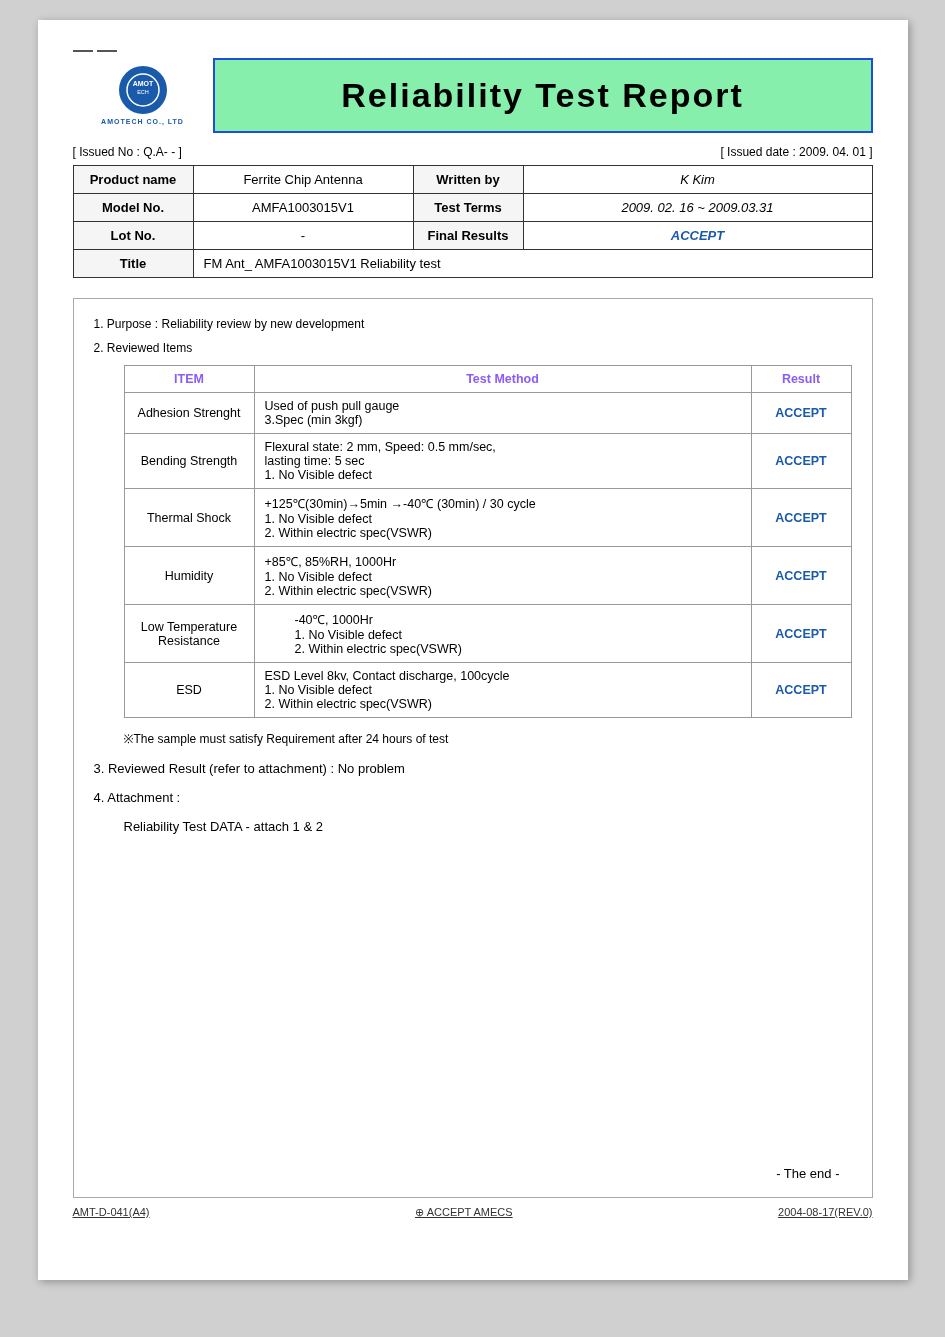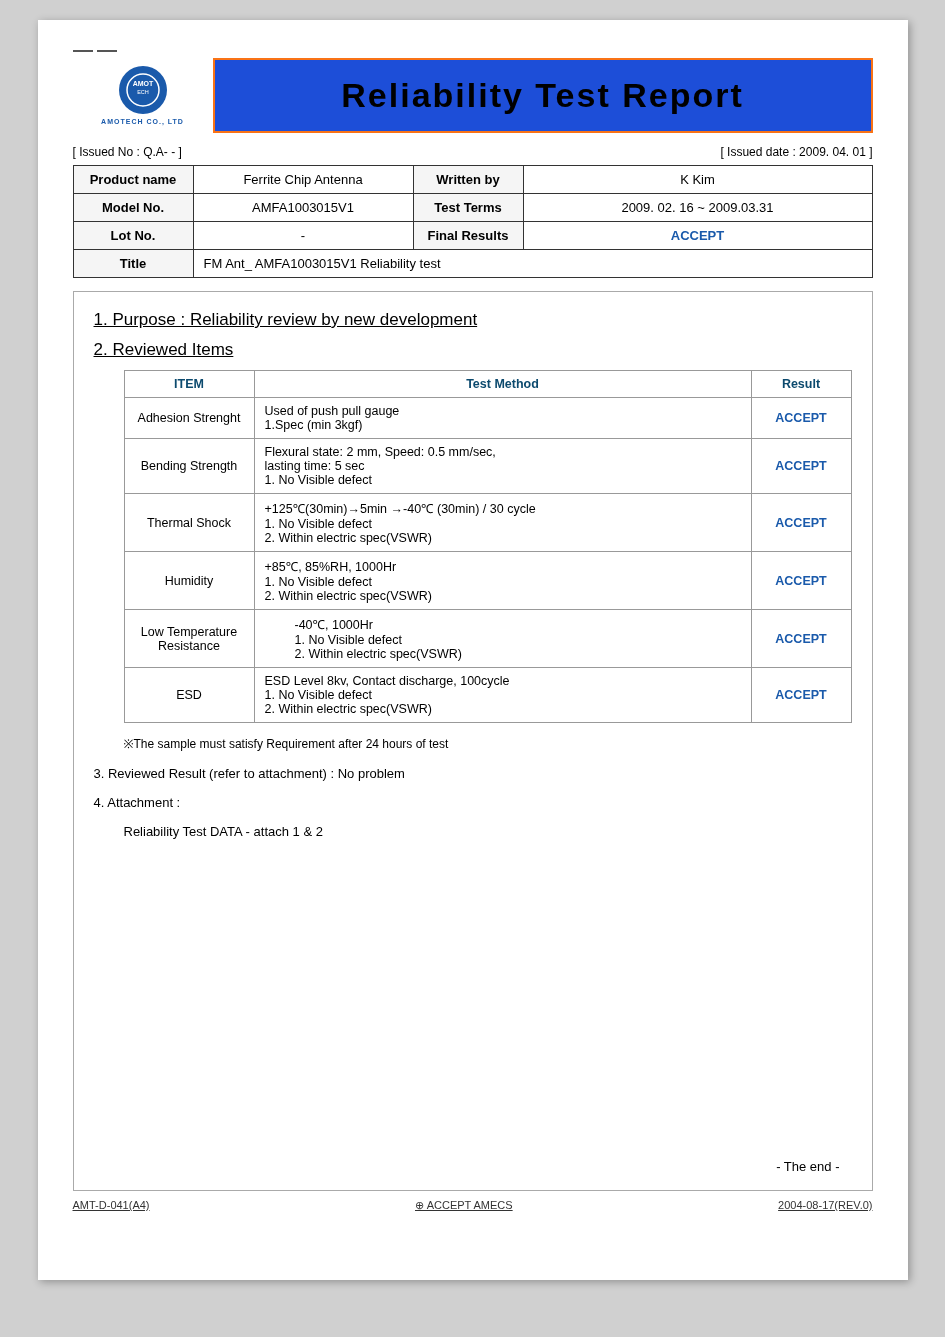--- a/index.html
+++ b/index.html
@@ -46,22 +46,22 @@
     }
     .logo-text {
       font-size: 7px;
       font-weight: bold;
       color: #1a5aab;
       text-align: center;
       letter-spacing: 1px;
     }
     .title-box {
       flex: 1;
-      background: #1d4ed8;
-      border: 2px solid #f97316;
+      background: #86efac;
+      border: 2px solid #1d4ed8;
       display: flex;
       align-items: center;
       justify-content: center;
       padding: 15px;
     }
     .title-text {
       font-size: 34px;
       font-weight: bold;
       color: #000;
       letter-spacing: 2px;
@@ -70,21 +70,21 @@
     .issued-line {
       display: flex;
       justify-content: space-between;
       margin-bottom: 6px;
       font-size: 12px;
     }
     
     .info-table {
       width: 100%;
       border-collapse: collapse;
-      margin-bottom: 13px;
+      margin-bottom: 20px;
       font-size: 13px;
     }
     .info-table td {
       border: 1px solid #333;
       padding: 6px 10px;
     }
     .info-table .label-cell {
       font-weight: bold;
       background: #f5f5f5;
       width: 120px;
@@ -95,54 +95,54 @@
       width: 220px;
     }
     .info-table .wide-label {
       font-weight: bold;
       background: #f5f5f5;
       width: 110px;
       text-align: center;
     }
     .info-table .wide-value {
       text-align: center;
+      font-style: italic;
     }
     .accept-blue {
       color: #1a5aab;
       font-weight: bold;
     }
     .title-row td {
       padding: 6px 10px;
     }
     
     .content-box {
       border: 1px solid #aaa;
       padding: 18px 20px;
       min-height: 900px;
       position: relative;
     }
     .section-title {
-      font-size: 17px;
+      font-size: 12px;
       margin-bottom: 10px;
-      text-decoration: underline;
     }
     
     .items-table {
       width: 100%;
       border-collapse: collapse;
       margin-left: 30px;
       margin-bottom: 12px;
       font-size: 12.5px;
       width: calc(100% - 30px);
     }
     .items-table th {
       border: 1px solid #999;
       padding: 6px 8px;
       text-align: center;
-      color: #0c4a6e;
+      color: #8b5cf6;
       background: #fff;
       font-weight: bold;
     }
     .items-table td {
       border: 1px solid #999;
       padding: 6px 10px;
       vertical-align: middle;
     }
     .items-table .item-name {
       text-align: center;
@@ -270,21 +270,21 @@
         <tr>
           <th>ITEM</th>
           <th>Test Method</th>
           <th>Result</th>
         </tr>
       </thead>
       <tbody id="items-tbody">
       <tr>
             <td class="item-name" style="white-space: pre-line;">Adhesion Strenght</td>
             <td class="test-method" style="white-space: pre-line;">Used of push pull gauge
-1.Spec (min 3kgf)</td>
+3.Spec (min 3kgf)</td>
             <td class="result-cell">ACCEPT</td>
           </tr>
           <tr>
             <td class="item-name" style="white-space: pre-line;">Bending Strength</td>
             <td class="test-method" style="white-space: pre-line;">Flexural state:  2 mm,  Speed:  0.5 mm/sec,
 lasting time:  5 sec
 1. No Visible defect</td>
             <td class="result-cell">ACCEPT</td>
           </tr>
           <tr>

